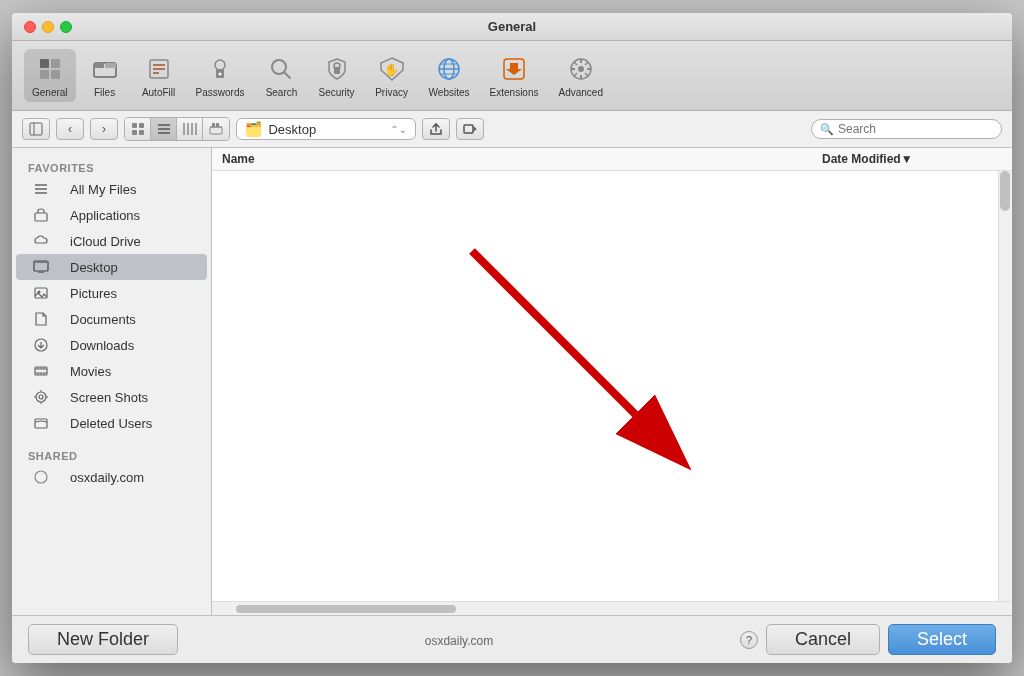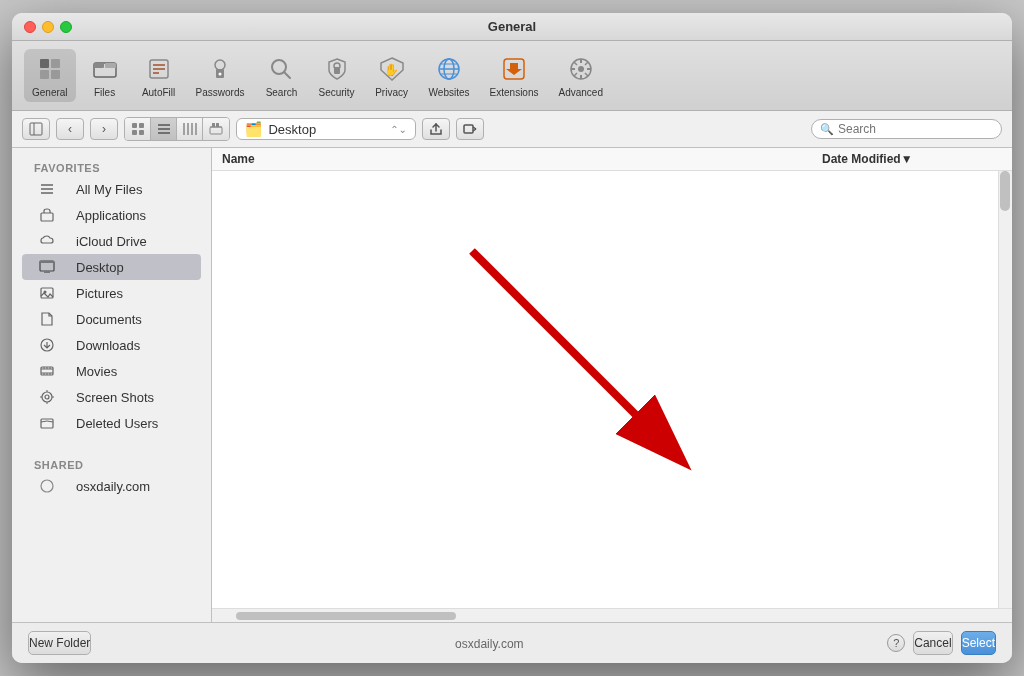--- a/index.html
+++ b/index.html
@@ -10,21 +10,21 @@
       display: flex;
       align-items: center;
       justify-content: center;
       font-family: -apple-system, BlinkMacSystemFont, 'Helvetica Neue', Arial, sans-serif;
     }
 
     .window {
       width: 1000px;
       height: 650px;
       background: #ececec;
-      border-radius: 10px;
+      border-radius: 4px;
       box-shadow: 0 20px 60px rgba(0,0,0,0.5);
       display: flex;
       flex-direction: column;
       overflow: hidden;
       justify-content: center;
     }
 
     
     .title-bar {
       background: linear-gradient(to bottom, #e8e8e8, #d8d8d8);
@@ -225,21 +225,21 @@
     }
 
     
     .sidebar {
       width: 200px;
       background: #f0f0f0;
       border-right: 1px solid #c0c0c0;
       display: flex;
       flex-direction: column;
       overflow-y: auto;
-      padding: 8px 6px;
+      padding: 8px 0;
     }
     .sidebar-section-header {
       font-size: 11px;
       font-weight: 700;
       color: #888;
       padding: 6px 16px 2px;
       text-transform: uppercase;
       letter-spacing: 0.5px;
     }
     .sidebar-item {
@@ -364,25 +364,25 @@
       display: flex;
       align-items: center;
       gap: 8px;
     }
     .bottom-right {
       display: flex;
       align-items: center;
       gap: 8px;
     }
     .bottom-btn {
-      padding: 4px 0;
+      padding: 4px 28px;
       background: linear-gradient(to bottom, #f0f0f0, #dcdcdc);
       border: 1px solid #b0b0b0;
       border-radius: 5px;
-      font-size: 12px;
+      font-size: 18px;
       cursor: pointer;
       color: #333;
     }
     .bottom-btn.primary {
       background: linear-gradient(to bottom, #6eaee8, #4a90d9);
       color: white;
       border-color: #3a7fc0;
     }
     .website-label {
       font-size: 12px;
@@ -722,21 +722,21 @@
         <div class="sidebar-item">
           <div class="sidebar-item-icon">
             <svg width="16" height="16" viewBox="0 0 16 16">
               <rect x="2" y="4" width="12" height="9" rx="1" fill="none" stroke="#666" stroke-width="1.2"></rect>
               <path d="M2 7 Q8 5 14 7" fill="none" stroke="#666" stroke-width="1"></path>
             </svg>
           </div>
           <span class="sidebar-item-label">Deleted Users</span>
         </div>
 
-        <div class="sidebar-section-header" style="margin-top:17px;">Shared</div>
+        <div class="sidebar-section-header" style="margin-top:8px;">Shared</div>
 
         <div class="sidebar-item">
           <div class="sidebar-item-icon">
             <svg width="16" height="16" viewBox="0 0 16 16">
               <circle cx="8" cy="8" r="6" fill="none" stroke="#888" stroke-width="1.2"></circle>
             </svg>
           </div>
           <span class="sidebar-item-label">osxdaily.com</span>
         </div>
       </div>

